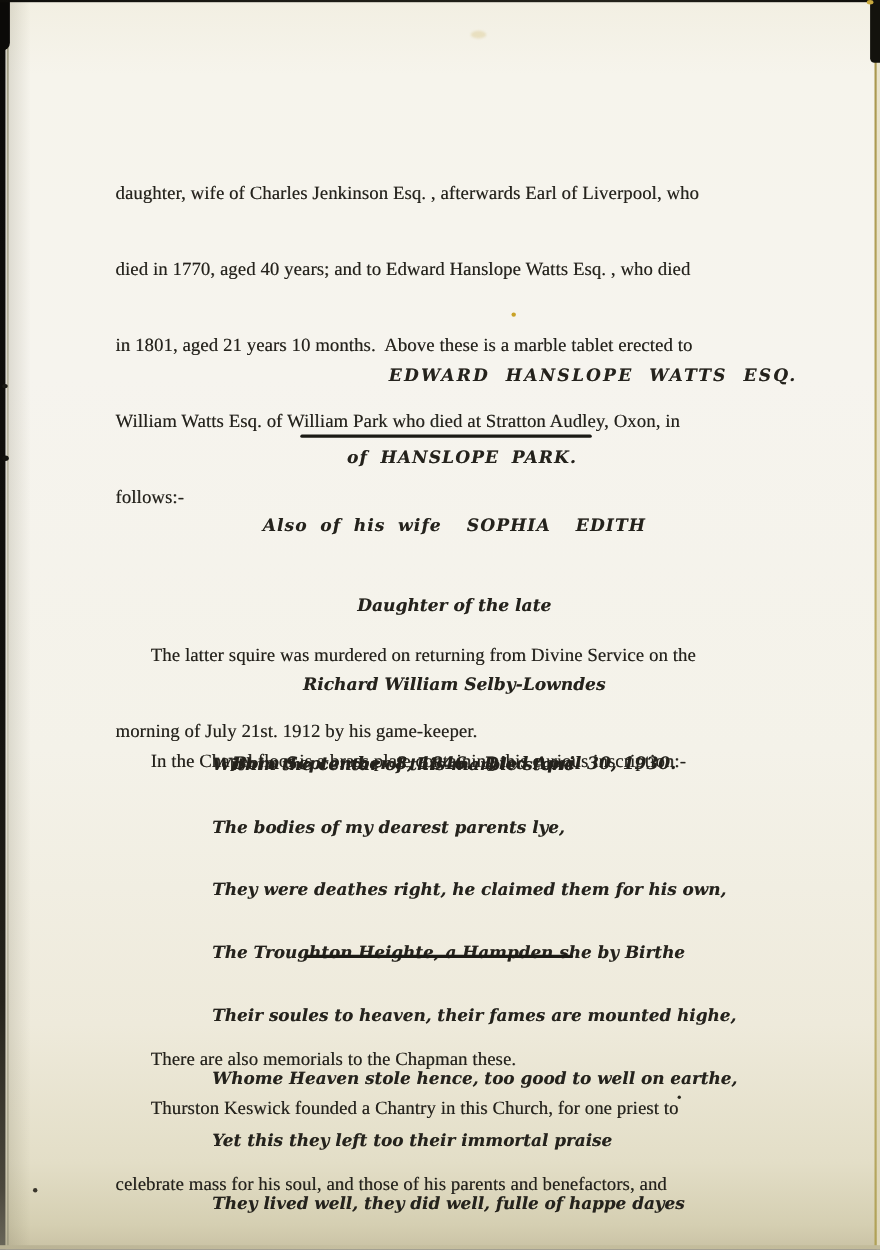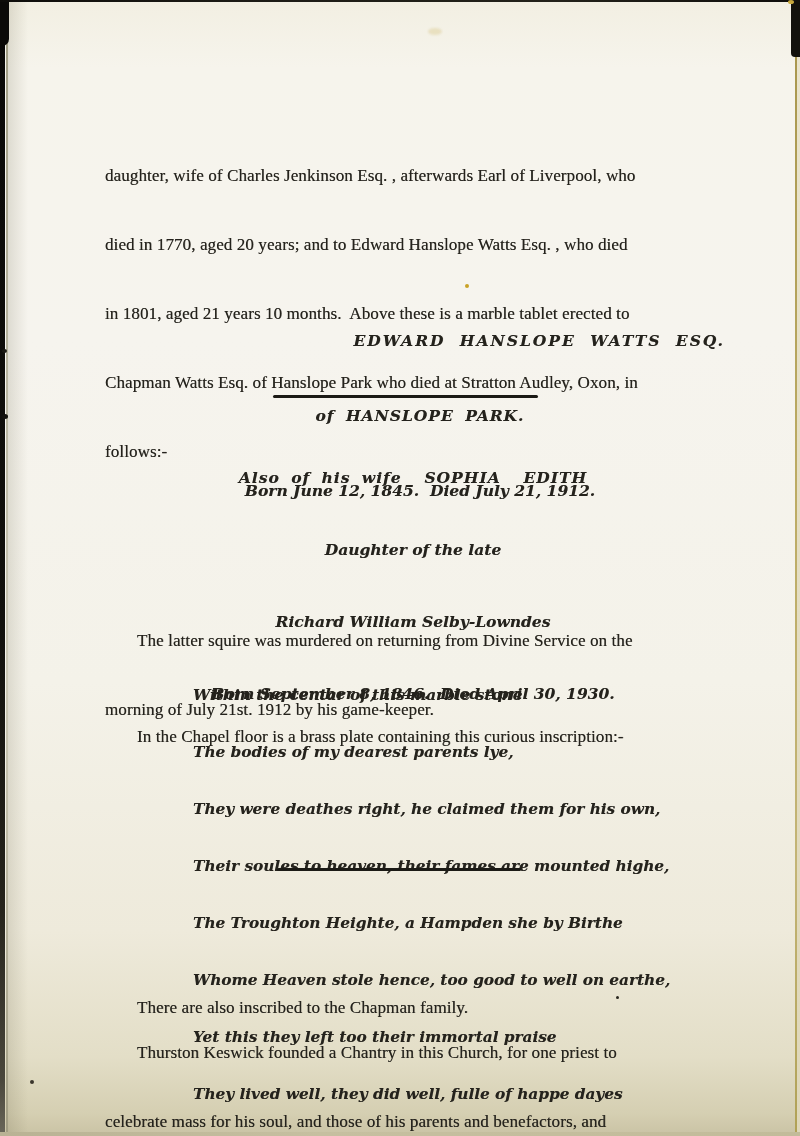--- a/index.html
+++ b/index.html
@@ -40,21 +40,21 @@
   .roman{font-size:17px;line-height:23px;letter-spacing:.1px;
     text-shadow:.3px 0 0 rgba(36,34,28,.55);}
   .ital{font-family:"DejaVu Serif", serif;font-style:italic;font-weight:700;}
   .mem{font-size:15.5px;line-height:25px;text-align:center;
     text-shadow:.2px 0 0 rgba(36,34,28,.45);}
   .mem2{line-height:24px;}
   .caps{letter-spacing:2px;word-spacing:7px;text-align:right;}
   .smallcapsline{letter-spacing:1px;word-spacing:5px;}
   .poem{font-size:15.3px;line-height:19px;
     text-shadow:.2px 0 0 rgba(36,34,28,.45);}
-  .indent{padding-left:32px;margin-top:45px;}
+  .indent{padding-left:32px;}
   .rule{position:absolute;height:3px;background:#1b1a15;border-radius:2px;}
 </style>
 </head>
 <body>
 
 <div class="page">
 
   <div class="edge-left-shadow"></div>
   <div class="edge-left-line"></div>
   <div class="edge-left"></div>
@@ -68,30 +68,29 @@
   <div class="speck" style="top:0;right:6px;width:6px;height:4px;background:#c8a93e;"></div>
   <div class="speck" style="top:284px;left:465px;width:4px;height:4px;background:#c9a227;"></div>
   <div class="speck" style="top:349px;left:2px;width:5px;height:4px;background:#1a1914;"></div>
   <div class="speck" style="top:414px;left:2px;width:6px;height:5px;background:#14130f;"></div>
   <div class="speck" style="top:1080px;left:30px;width:4px;height:4px;background:#3a362c;"></div>
   <div class="speck" style="top:996px;left:616px;width:3px;height:3px;background:#2a281f;"></div>
   <div class="speck" style="top:28px;left:428px;width:14px;height:7px;background:rgba(205,180,95,.28);filter:blur(1px);"></div>
 
   <div class="tblock roman" style="top:118px;left:105px;width:620px;">
     <div class="line">daughter, wife of Charles Jenkinson Esq. , afterwards Earl of Liverpool, who</div>
-    <div class="line">died in 1770, aged 20 years; and to Edward Hanslope Watts Esq. , who died</div>
+    <div class="line">died in 1770, aged 40 years; and to Edward Hanslope Watts Esq. , who died</div>
     <div class="line">in 1801, aged 21 years 10 months.  Above these is a marble tablet erected to</div>
-    <div class="line">Chapman Watts Esq. of Hanslope Park who died at Stratton Audley, Oxon, in</div>
+    <div class="line">William Watts Esq. of William Park who died at Stratton Audley, Oxon, in</div>
     <div class="line">follows:-</div>
   </div>
 
   <div class="tblock ital mem" style="top:278px;left:115px;width:610px;">
     <div class="line caps">EDWARD HANSLOPE WATTS ESQ.</div>
     <div class="line smallcapsline">of HANSLOPE PARK.</div>
-    <div class="line">Born June 12, 1845.  Died July 21, 1912.</div>
   </div>
 
   <div class="rule" style="top:395px;left:273px;width:265px;"></div>
 
   <div class="tblock ital mem mem2" style="top:418px;left:108px;width:610px;">
     <div class="line smallcapsline">Also of his wife  SOPHIA  EDITH</div>
     <div class="line">Daughter of the late</div>
     <div class="line">Richard William Selby-Lowndes</div>
     <div class="line">Born September 8, 1846.  Died April 30, 1930.</div>
   </div>
@@ -102,33 +101,33 @@
   </div>
 
   <div class="tblock roman" style="top:634px;left:105px;width:620px;">
     <div class="line indent">In the Chapel floor is a brass plate containing this curious inscription:-</div>
   </div>
 
   <div class="tblock ital poem" style="top:648px;left:193px;width:520px;">
     <div class="line">Within the centar of this marble stone</div>
     <div class="line">The bodies of my dearest parents lye,</div>
     <div class="line">They were deathes right, he claimed them for his own,</div>
+    <div class="line">The Troughton Heighte, a Hampden she by Birthe</div>
     <div class="line">Their soules to heaven, their fames are mounted highe,</div>
-    <div class="line">The Troughton Heighte, a Hampden she by Birthe</div>
     <div class="line">Whome Heaven stole hence, too good to well on earthe,</div>
     <div class="line">Yet this they left too their immortal praise</div>
     <div class="line">They lived well, they did well, fulle of happe dayes</div>
     
     
   </div>
 
   <div class="rule" style="top:868px;left:277px;width:244px;"></div>
 
   <div class="tblock roman" style="top:905px;left:105px;width:620px;">
-    <div class="line indent">There are also inscribed to the Chapman family.</div>
+    <div class="line indent">There are also memorials to the Chapman these.</div>
   </div>
 
   <div class="tblock roman" style="top:950px;left:105px;width:625px;">
     <div class="line indent">Thurston Keswick founded a Chantry in this Church, for one priest to</div>
     <div class="line">celebrate mass for his soul, and those of his parents and benefactors, and</div>
     <div class="line">also to minister to the parishioners as often as was required. The Chantry priest</div>
   </div>
 
 </div>
 

